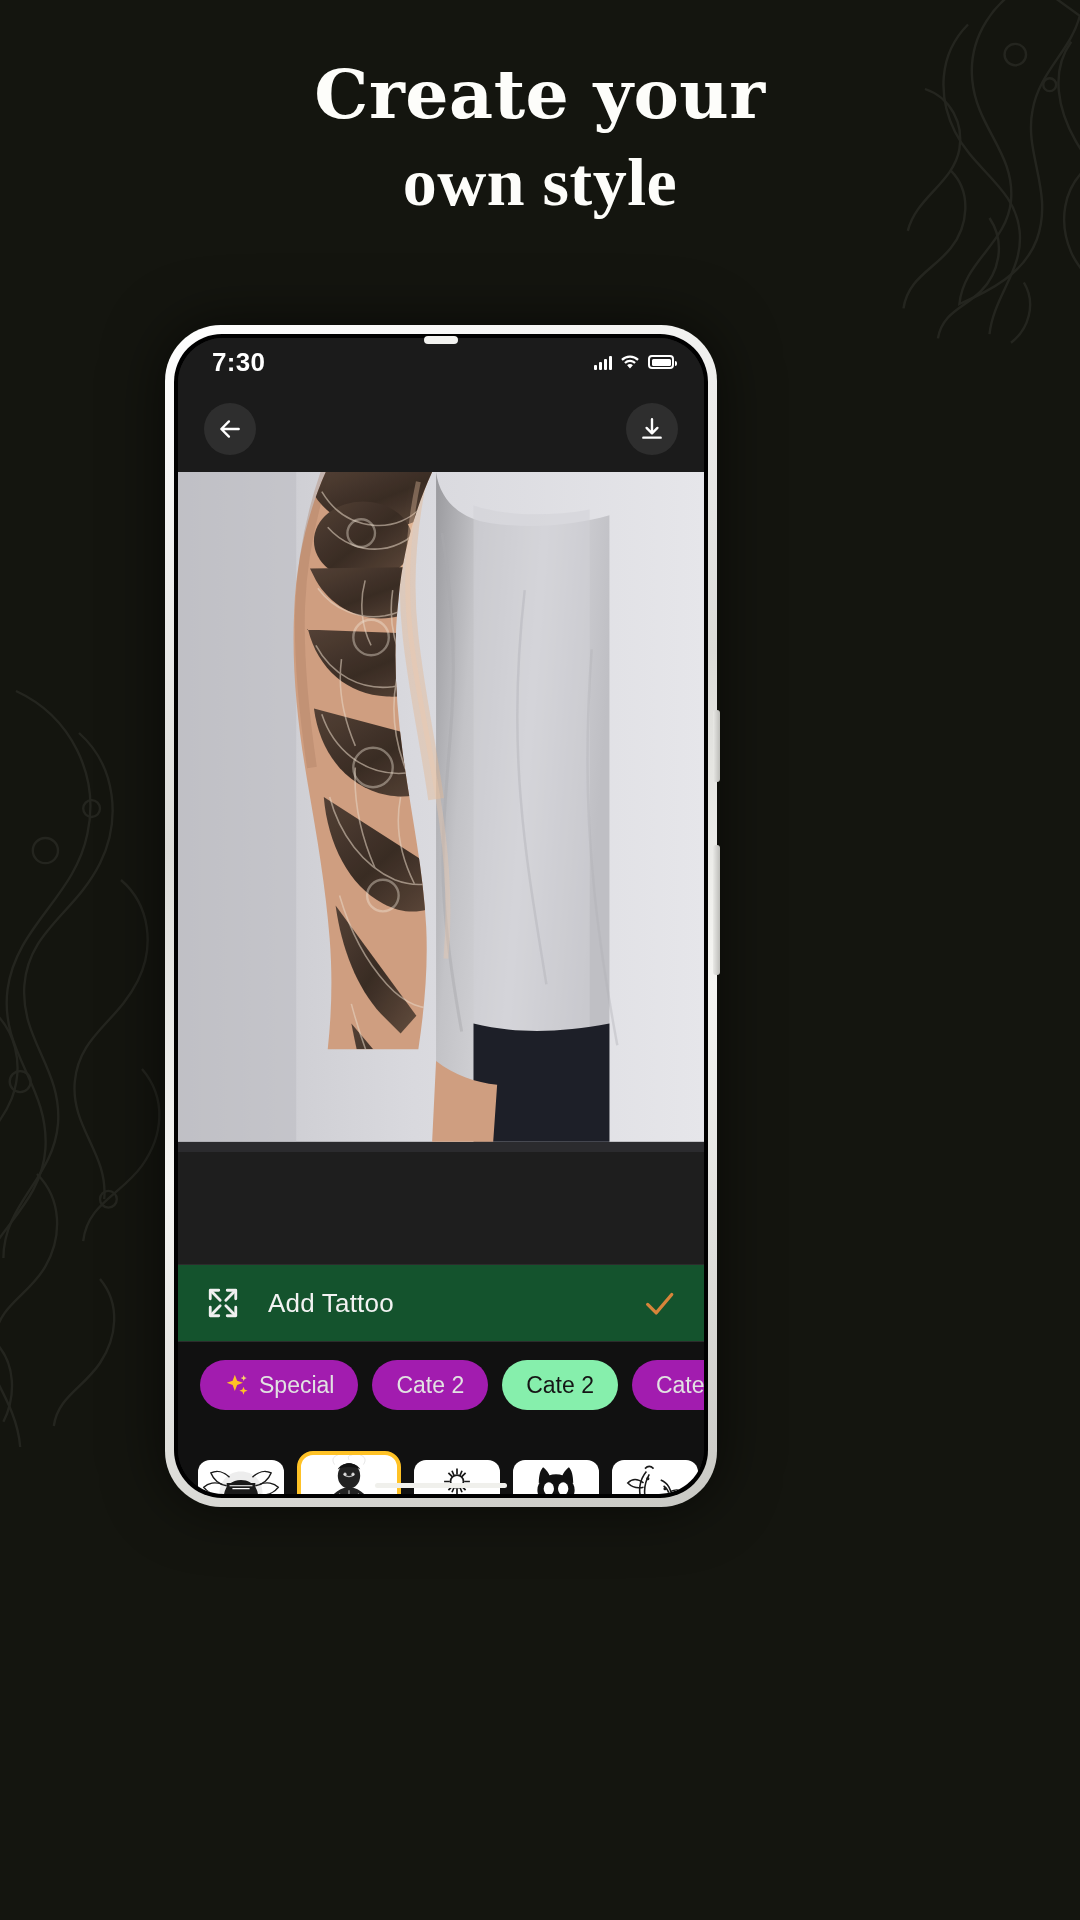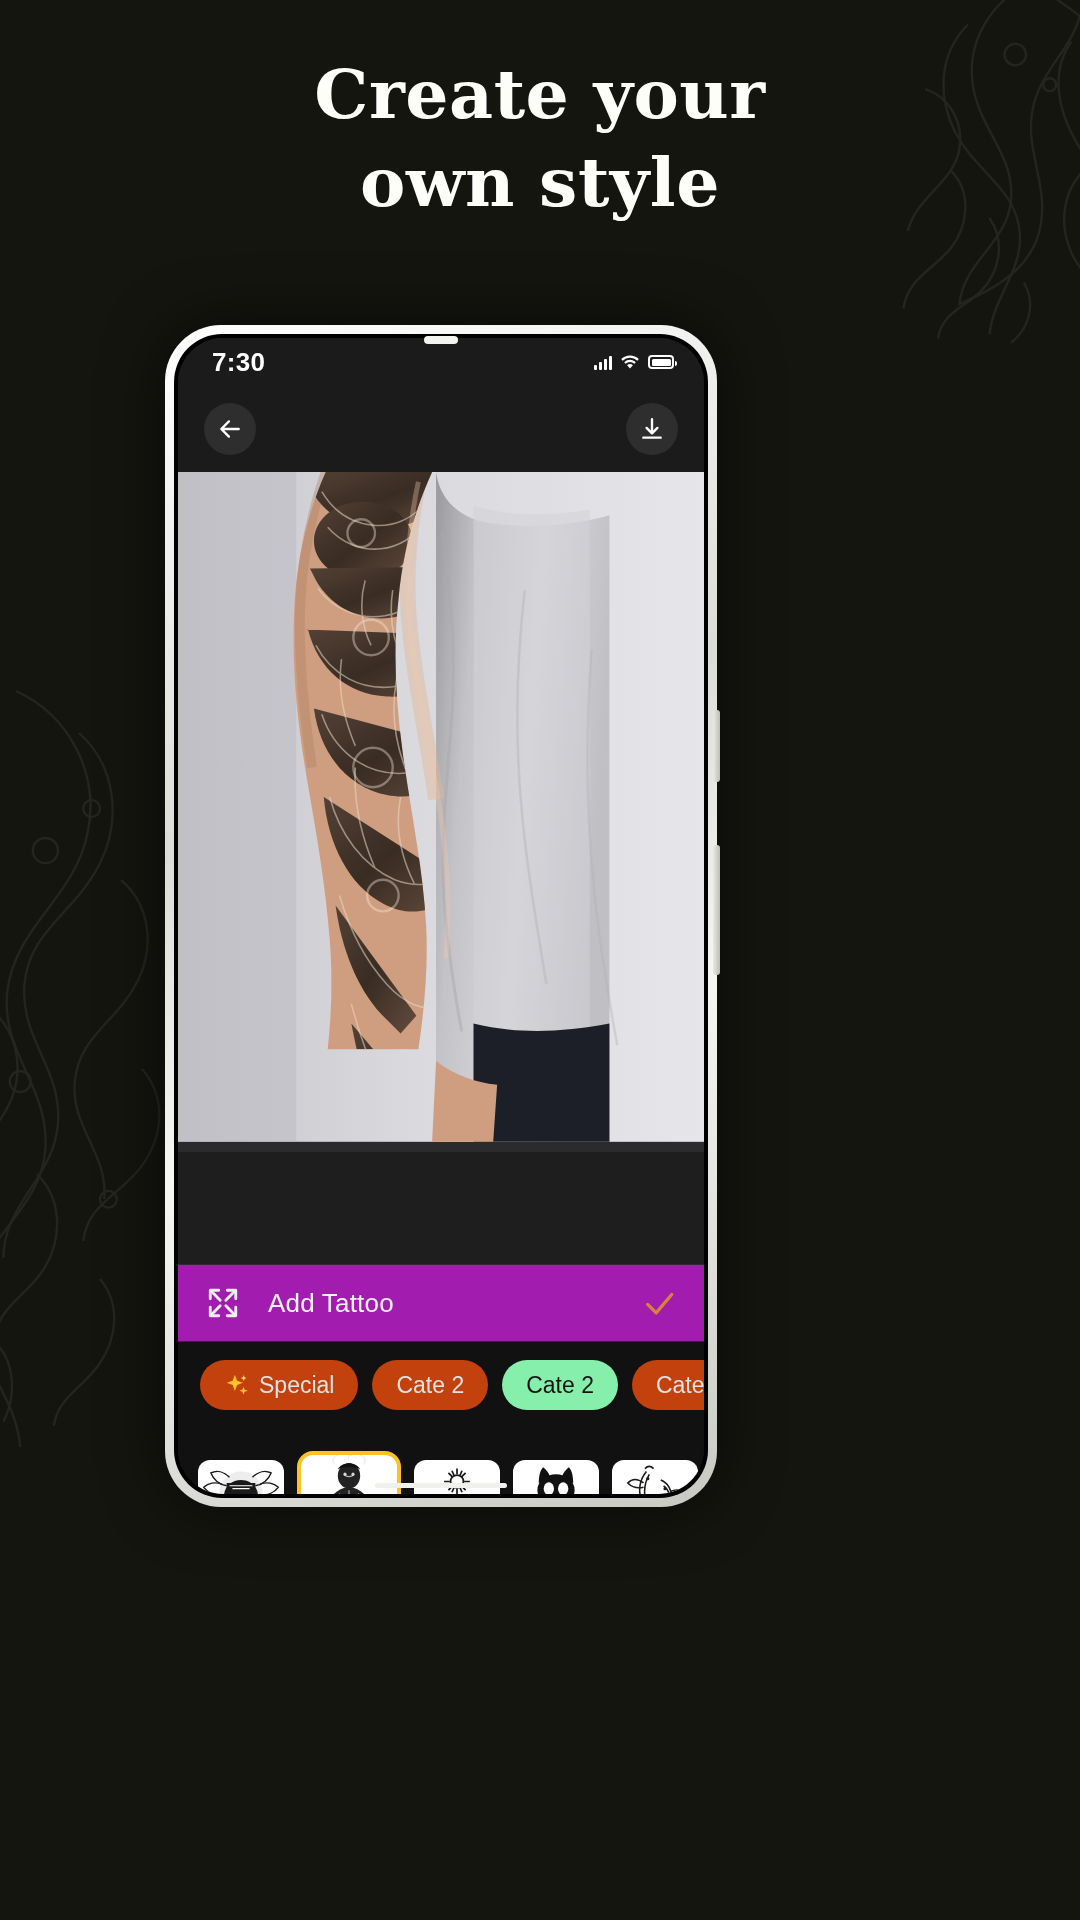--- a/index.html
+++ b/index.html
@@ -25,21 +25,21 @@
   .headline {
     position: absolute; top: 50px; left: 0; width: 1080px;
     text-align: center;
     color: #fdfdfa;
     font-family: "DejaVu Serif", "Liberation Serif", serif;
     font-weight: bold;
     font-size: 68px;
     line-height: 88px;
     letter-spacing: .5px;
   }
-  .headline .l2 { display: block; }
+  .headline .l2 { display: block; font-family: Liberation Serif, serif; }
 
   
   .phone {
     position: absolute;
     left: 165px; top: 325px;
     width: 552px; height: 1182px;
     border-radius: 56px;
     background: linear-gradient(160deg,#ffffff 0%,#dcdcd8 38%,#f6f6f3 62%,#c9c9c4 100%);
     padding: 9px;
     box-shadow: 0 0 60px rgba(0,0,0,.6);
@@ -126,21 +126,21 @@
   }
   .photo { position: absolute; inset: 0; }
 
   .canvas-pad { height: 112px; background: #1e1e1e; }
 
   
   .addrow {
     height: 78px;
     display: flex; align-items: center;
     padding: 8px 28px;
-    background: #a21caf;
+    background: #14532d;
     border-top: 1px solid #2c2c2c;
     border-bottom: 1px solid #2c2c2c;
   }
   .expand-icon { width: 34px; height: 34px; flex: 0 0 auto; }
   .addrow-label {
     flex: 1 1 auto;
     margin-left: 28px;
     color: #f2f2f2; font-size: 26px; letter-spacing: .2px;
   }
   .check-icon { width: 34px; height: 34px; flex: 0 0 auto; }
@@ -151,21 +151,21 @@
     display: flex; align-items: center; gap: 14px;
     padding: 0 22px;
     background: #111111;
     overflow: hidden;
     white-space: nowrap;
   }
   .chip {
     display: inline-flex; align-items: center; gap: 9px;
     height: 50px; padding: 0 24px;
     border-radius: 26px;
-    background: #c2410c; color: #e2e2e2;
+    background: #a21caf; color: #e2e2e2;
     font-size: 23px;
     flex: 0 0 auto;
   }
   .chip.selected { background: #86efac; color: #151515; }
   .chip .spark { width: 26px; height: 26px; flex: 0 0 auto; }
 
   
   .thumbs {
     height: 150px;
     display: flex; align-items: center; gap: 13px;

